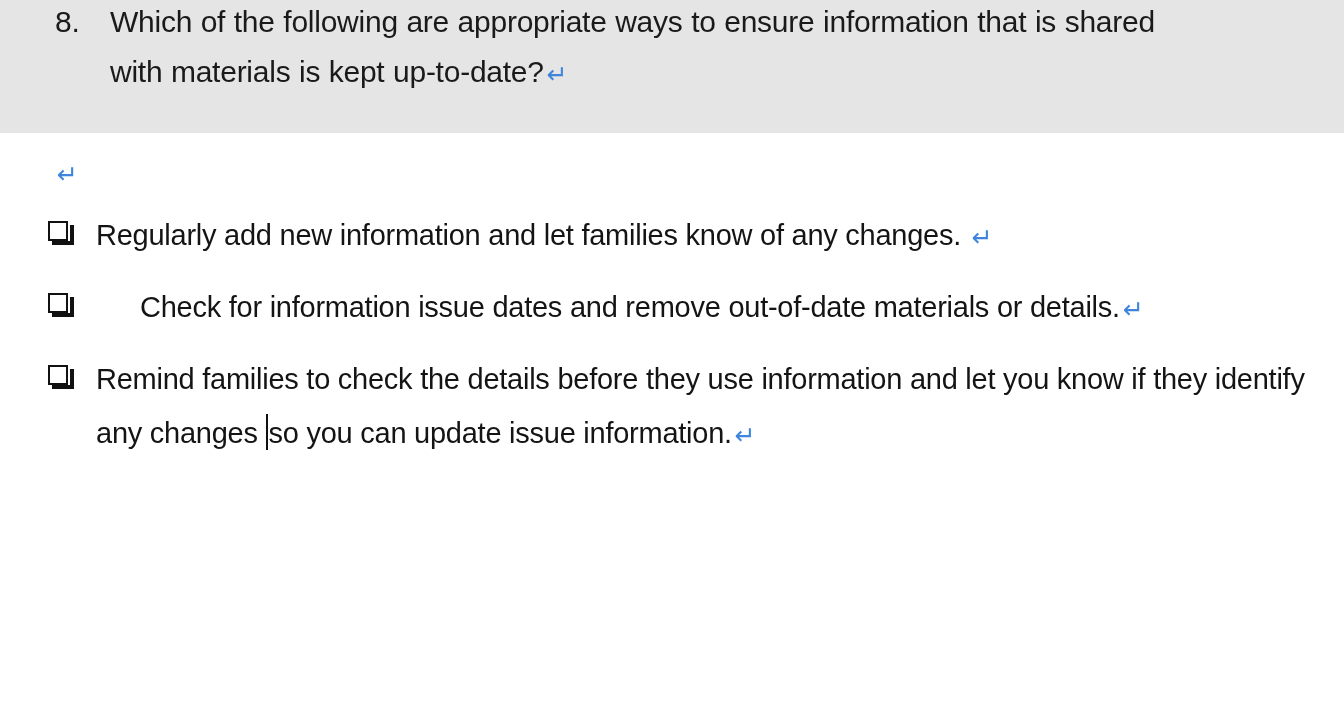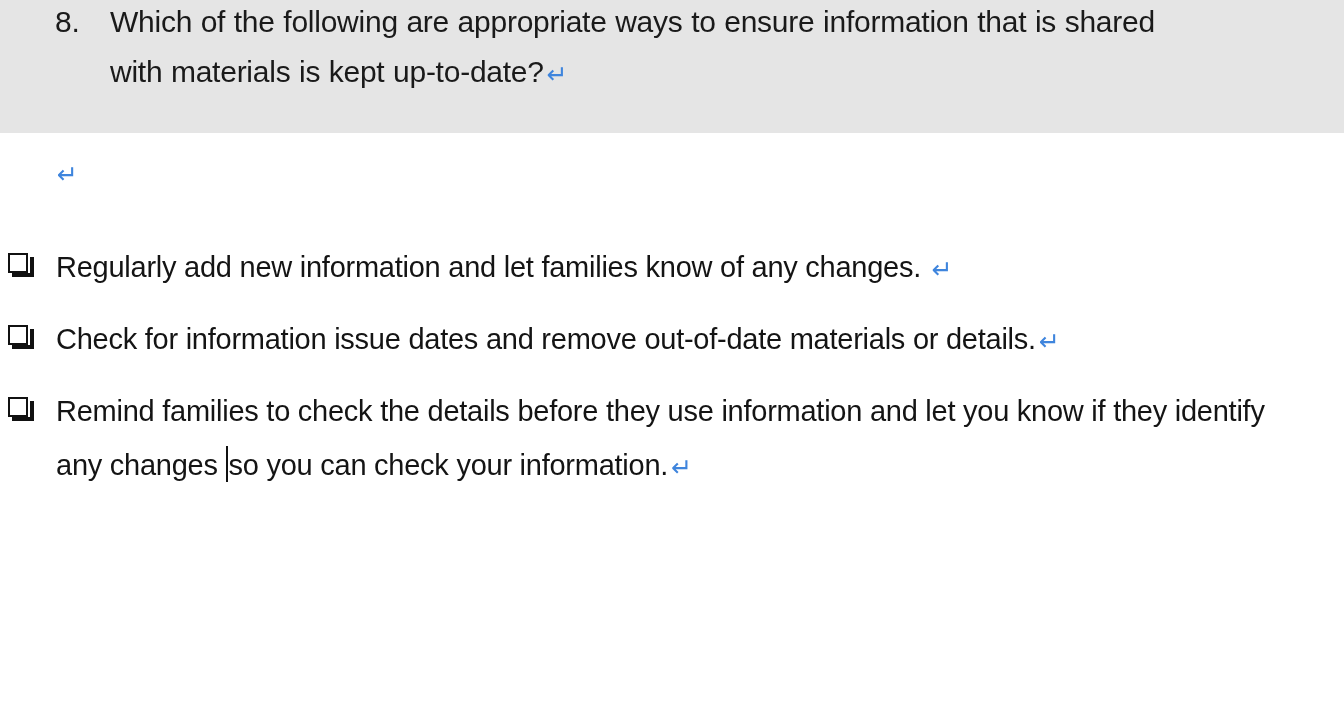--- a/index.html
+++ b/index.html
@@ -86,22 +86,23 @@
     color: #3f85dd;
     font-size: 25px;
     line-height: 30px;
     font-family: "DejaVu Sans", sans-serif;
   }
 
   
   .options {
     position: absolute;
     left: 0;
-    top: 240px;
+    top: 208px;
     width: 1300px;
+    padding-left: 40px;
   }
 
   .option {
     position: relative;
     display: flex;
     align-items: flex-start;
     margin-bottom: 18px;
   }
 
   .checkbox-cell {
@@ -146,21 +147,21 @@
     flex: 1 1 auto;
     font-size: 29px;
     line-height: 54px;
     color: #141414;
     letter-spacing: -0.25px;
     max-width: 1255px;
     padding-right: 10px;
   }
 
   .option-text.w-a { max-width: 1100px; }
-  .option-text.w-b { max-width: 1230px; }
+  .option-text.w-b { max-width: 1230px; margin-left: 44px; }
   .option-text.w-c { max-width: 1250px; }
   .option-text.w-d { max-width: 1215px; }
   .option-text.w-e { max-width: 1260px; }
 
   
   .caret {
     display: inline-block;
     width: 2px;
     height: 36px;
     background: #111111;
@@ -205,20 +206,20 @@
       <div class="option-text w-b">
         <span>Check for information issue dates and remove out-of-date materials or details.</span><span class="pmark">↵</span>
       </div>
     </div>
 
     <div class="option">
       <div class="checkbox-cell">
         <span class="checkbox-glyph"></span>
       </div>
       <div class="option-text w-c">
-        <span>Remind families to check the details before they use information and let you know if they identify any changes </span><span class="caret"></span><span>so you can check your information.</span><span class="pmark">↵</span>
+        <span>Remind families to check the details before they use information and let you know if they identify any changes </span><span class="caret"></span><span>so you can update issue information.</span><span class="pmark">↵</span>
       </div>
     </div>
 
 
 
   </div>
 </div>
 
 </body></html>

